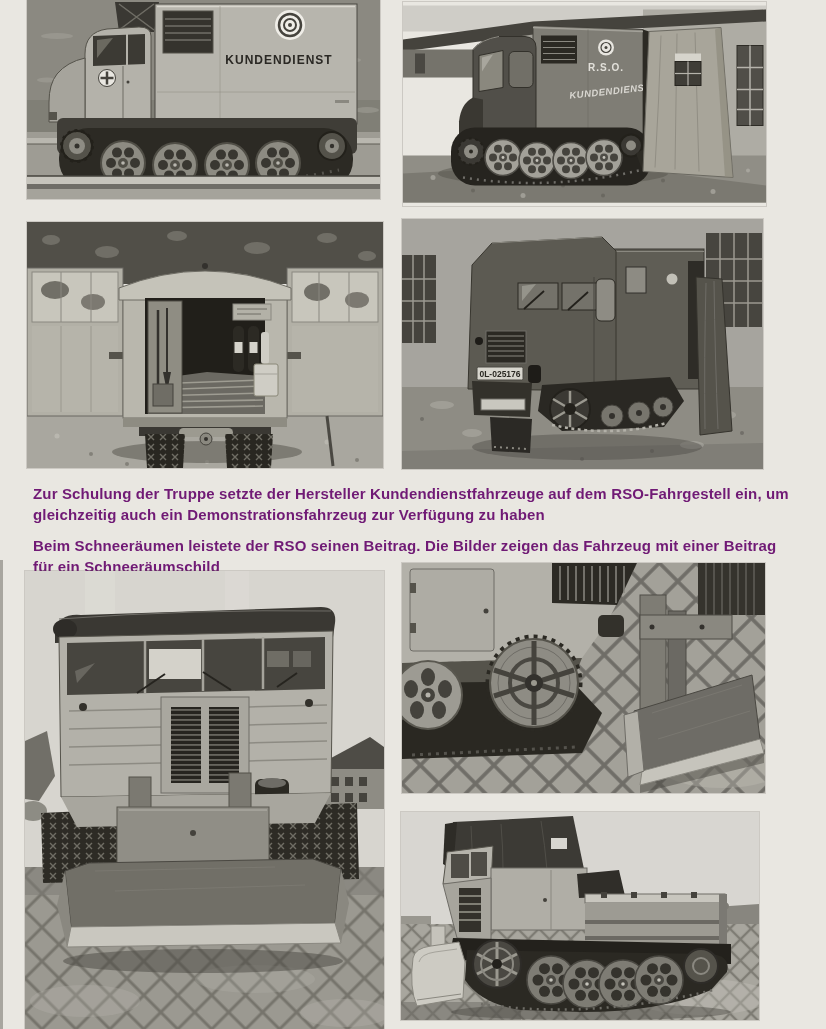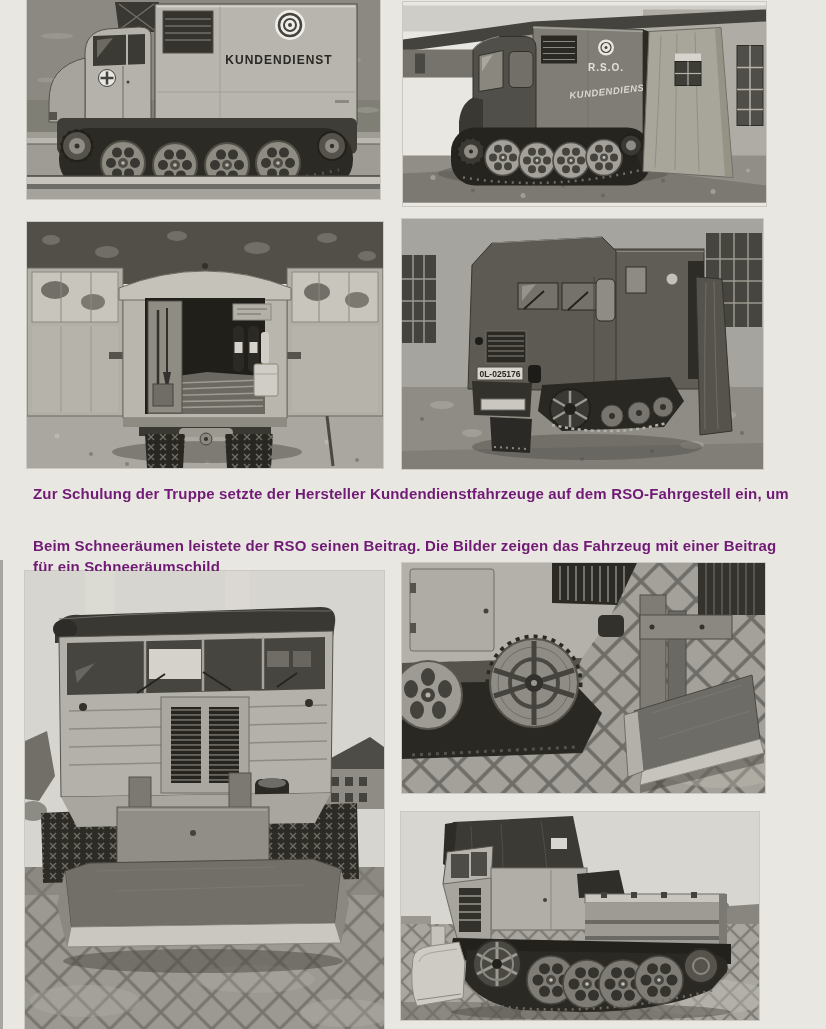--- a/index.html
+++ b/index.html
@@ -407,20 +407,21 @@
           <circle cx="261" cy="188" r="3" fill="#33312d"></circle>
         <path d="M150,206 Q210,219 264,204" stroke="#b2b0a8" stroke-width="2.5" stroke-dasharray="3,3.5" fill="none"></path>
         <polygon points="88,198 130,200 128,234 90,232" fill="#2b2925"></polygon>
         <path d="M92,228 L126,230" stroke="#8a8880" stroke-width="2" stroke-dasharray="2,4"></path>
       </g>
     </svg>
   </figure>
 
   <p class="caption" style="left:27px;top:477px;width:782px">
     <span>Zur Schulung der Truppe setzte der Hersteller Kundendienstfahrzeuge auf dem RSO-Fahrgestell ein, um</span><br>
+    <span>gleichzeitig auch ein Demonstrationsfahrzeug zur Verfügung zu haben</span>
   </p>
 
   <p class="caption" style="left:27px;top:529px;width:782px">
     <span>Beim Schneeräumen leistete der RSO seinen Beitrag. Die Bilder zeigen das Fahrzeug mit einer Beitrag</span><br>
     <span>für ein Schneeräumschild</span>
   </p>
 
   <figure class="photo" style="left:25px;top:571px;width:359px;height:458px" aria-label="Front view of the RSO fitted with the snow-plough mounting frame and blade">
     <svg viewBox="0 0 359 458">
       <defs>

